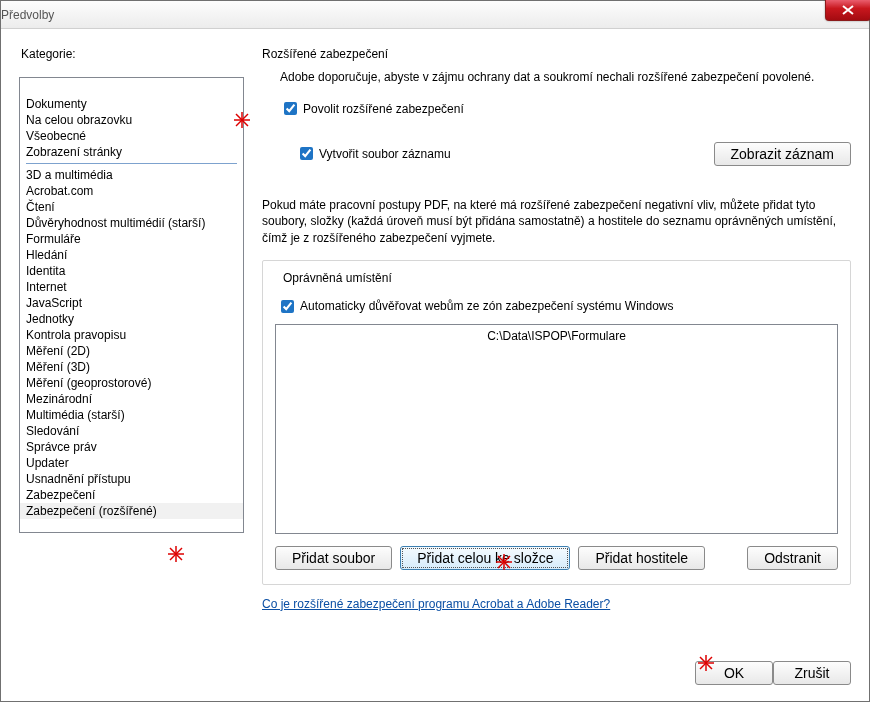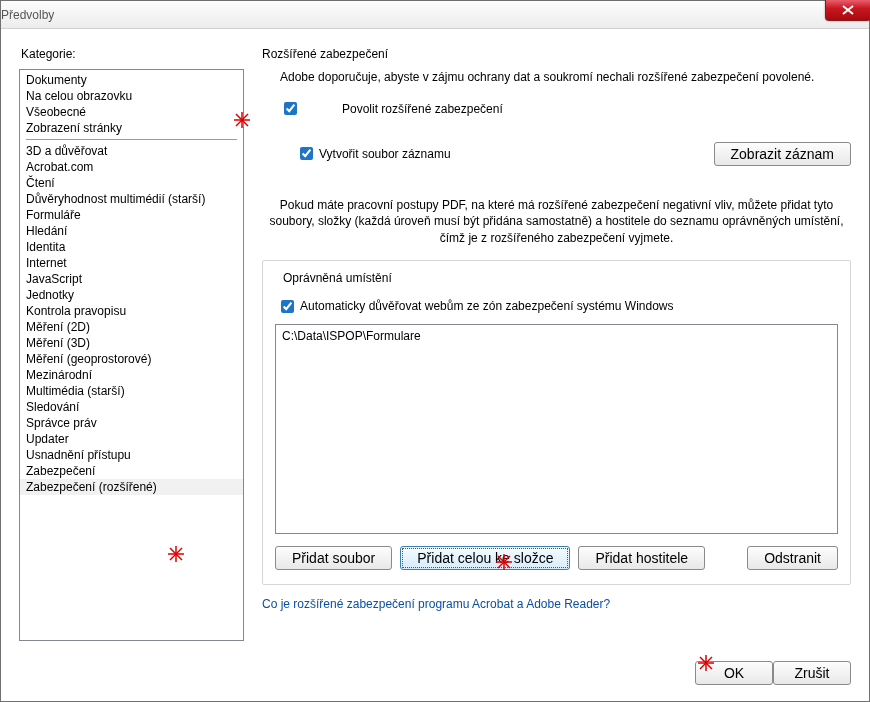--- a/index.html
+++ b/index.html
@@ -5,40 +5,40 @@
   * { box-sizing: border-box; }
   html, body { margin: 0; padding: 0; font-family: "Segoe UI", Tahoma, sans-serif; font-size: 12px; }
   .window { position: relative; width: 870px; height: 702px; background: #fff; border: 1px solid #707070; }
   .titlebar { display: flex; align-items: center; height: 28px; background: linear-gradient(#fdfdfd,#ececec); border-bottom: 1px solid #d0d0d0; }
   .title-text { color: #555; }
   .close-btn { position: absolute; right: -2px; top: -2px; width: 46px; height: 22px; background: linear-gradient(#e67,#c8171e 45%,#a40b11); border: 1px solid #8b1a1a; border-top: none; border-radius: 0 0 4px 4px; display: flex; align-items: center; justify-content: center; color: #fff; font-weight: bold; box-shadow: 0 0 2px rgba(0,0,0,.4); }
   .close-btn svg { display:block; }
   .body { position: absolute; top: 28px; bottom: 0; left: 0; right: 0; padding: 14px 18px 18px 18px; }
   .cols { display: flex; height: 590px; }
   .left { width: 225px; margin-right: 18px; }
-  .cat-label { margin: 4px 0 8px 2px; }
-  .cat-list { height: 572px; background: #fff; border: 1px solid #828790; overflow: hidden; padding: 2px 0; }
+  .cat-label { margin: 4px 0 16px 2px; }
+  .cat-list { height: 456px; background: #fff; border: 1px solid #828790; overflow: hidden; padding: 18px 0; }
   .cat-list .item { padding: 1px 6px; cursor: default; white-space: nowrap; }
   .cat-list .item.sel { background: #f1f1f1; }
   .cat-list .sep { border-top: 1px solid #7da2ce; margin: 3px 6px; }
   .right { flex: 1; position: relative; }
   .section-title { margin: 4px 0 8px 0; }
   .intro { margin: 0 0 14px 18px; line-height: 1.35; }
   .cb-row { display: flex; align-items: center; margin: 6px 0 6px 18px; }
   .cb-row input { margin-right: 6px; accent-color:#1e74c5; }
   .row-split { display: flex; align-items: center; justify-content: space-between; margin: 10px 0 18px 18px; }
   .btn { background: linear-gradient(#fdfdfd,#e8e8e8); border: 1px solid #8a8a8a; border-radius: 3px; padding: 3px 16px; cursor: default; font-family: inherit; font-size: 14px; }
   .btn.hl { border: 1px solid #3c7fb1; outline: 1px dotted #555; outline-offset: -3px; background: linear-gradient(#f5fbff,#d7ecfb); }
-  .para { margin: 0 0 14px 0; line-height: 1.35; text-align: center; }
+  .para { margin: 0 0 14px 0; line-height: 1.35; }
   .fieldset { border: 1px solid #d6d6d6; border-radius: 2px; padding: 10px 12px 14px 12px; }
   .fs-legend { margin: -18px 0 6px 4px; background: #fff; display: inline-block; padding: 0 4px; }
-  .listbox { width: 100%; height: 210px; background: #fff; border: 1px solid #828790; padding: 4px 6px; margin-top: 8px; overflow: auto; }
+  .listbox { width: 100%; height: 210px; background: #fff; border: 1px solid #828790; padding: 4px 6px; margin-top: 8px; overflow: auto; text-align: center; }
   .btn-row { display: flex; gap: 8px; margin-top: 12px; }
   .btn-row .spacer { flex: 1; }
-  .help-link { display: inline-block; margin-top: 12px; color: #0b4fa4; cursor: pointer; }
+  .help-link { display: inline-block; margin-top: 12px; color: #0b4fa4; text-decoration: underline; cursor: pointer; }
   .footer { position: absolute; right: 18px; bottom: 16px; display: flex; }
   .footer .btn { min-width: 78px; }
   .star { position: absolute; pointer-events: none; }
   .star svg { display:block; }
 </style>
 </head>
 <body>
 
 <div class="window">
 
@@ -54,21 +54,21 @@
   <div class="body">
     <div class="cols">
       <div class="left">
         <div class="cat-label">Kategorie:</div>
         <div class="cat-list" id="cat-list">
             <div class="item">Dokumenty</div>
             <div class="item">Na celou obrazovku</div>
             <div class="item">Všeobecné</div>
             <div class="item">Zobrazení stránky</div>
             <div class="sep"></div>
-            <div class="item">3D a důvěřovat</div>
+            <div class="item">3D a multimédia</div>
             <div class="item">Acrobat.com</div>
             <div class="item">Čtení</div>
             <div class="item">Důvěryhodnost multimédií (starší)</div>
             <div class="item">Formuláře</div>
             <div class="item">Hledání</div>
             <div class="item">Identita</div>
             <div class="item">Internet</div>
             <div class="item">JavaScript</div>
             <div class="item">Jednotky</div>
             <div class="item">Kontrola pravopisu</div>
@@ -83,21 +83,21 @@
             <div class="item">Usnadnění přístupu</div>
             <div class="item">Zabezpečení</div>
             <div class="item sel">Zabezpečení (rozšířené)</div>
           </div>
       </div>
 
       <div class="right">
         <div class="section-title">Rozšířené zabezpečení</div>
         <p class="intro">Adobe doporučuje, abyste v zájmu ochrany dat a soukromí nechali rozšířené zabezpečení povolené.</p>
 
-        <label class="cb-row" style="position:relative;gap:39px;">
+        <label class="cb-row" style="position:relative;">
           <input type="checkbox" checked="" style="">
           <span>Povolit rozšířené zabezpečení</span>
         </label>
 
         <div class="row-split">
           <label class="cb-row" style="margin:16px">
             <input type="checkbox" checked="" style="">
             <span>Vytvořit soubor záznamu</span>
           </label>
           <button class="btn">Zobrazit záznam</button>

